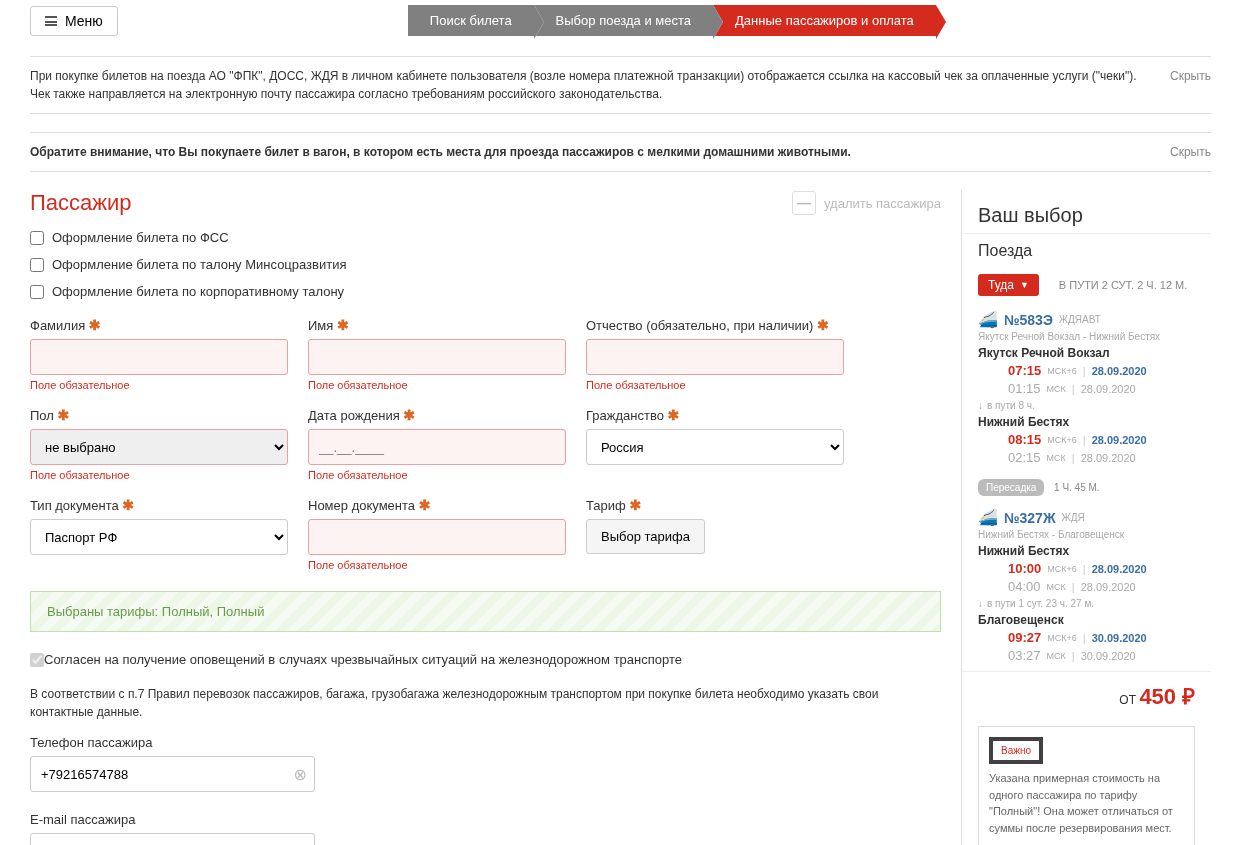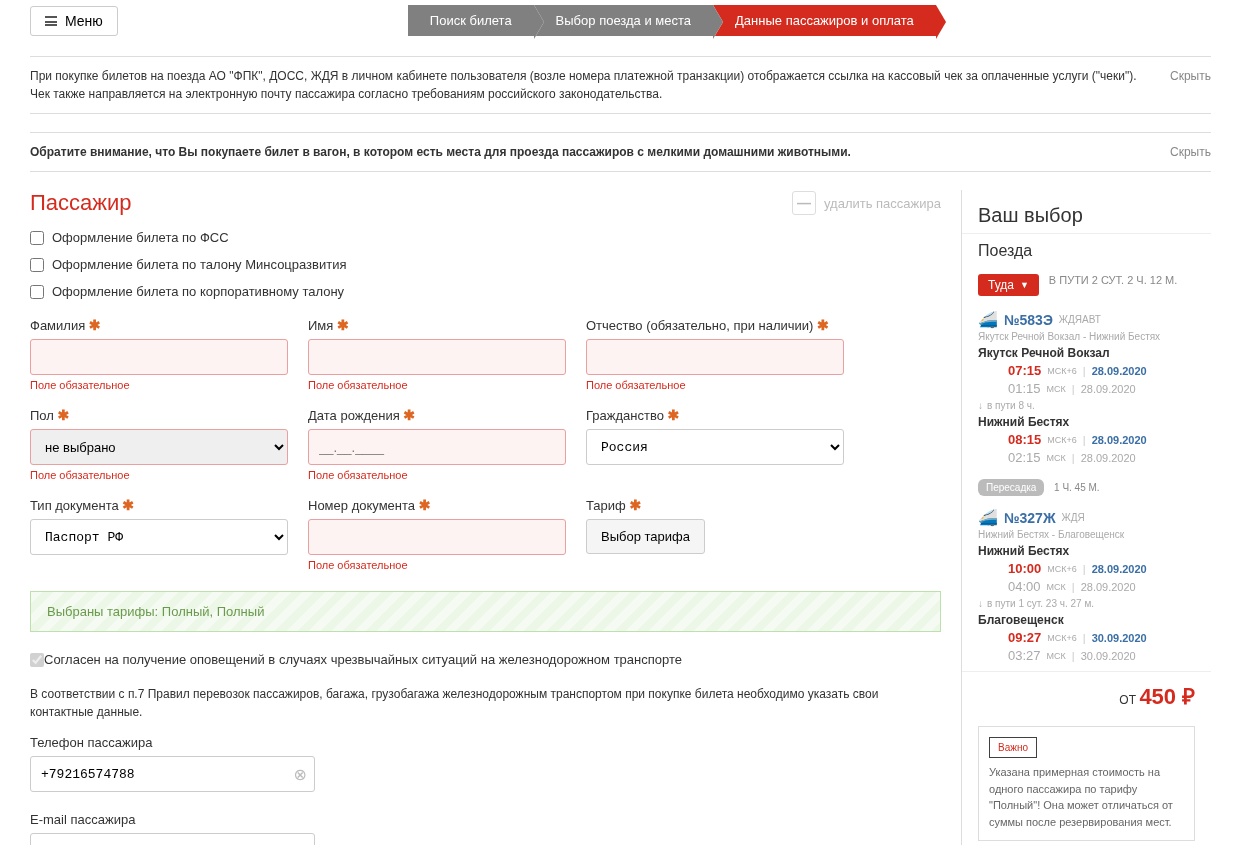--- a/index.html
+++ b/index.html
@@ -28,34 +28,34 @@
 .del-pass { color: #bbb; font-size: 13px; display: flex; align-items: center; gap: 8px; }
 .del-ic { display: inline-flex; width: 24px; height: 24px; border: 1px solid #ddd; border-radius: 3px; align-items: center; justify-content: center; color: #bbb; font-weight: bold; font-size: 14px; }
 .chk-row { margin-bottom: 12px; font-size: 13px; display: flex; align-items: center; gap: 8px; }
 .chk-row input { width: 14px; height: 14px; }
 .form-grid { display: flex; flex-wrap: wrap; gap: 16px 20px; margin-top: 18px; }
 .form-col { width: 258px; }
 .form-label { font-size: 13px; margin-bottom: 6px; display: block; }
 .req { color: #d62; font-size: 14px; font-weight: bold; }
 .form-input, .form-select { width: 100%; padding: 8px 10px; border: 1px solid #e8a0a0; border-radius: 3px; font-size: 13px; height: 36px; }
 .form-input.pink { background: #fdf3f3; }
-.form-input.norm, .form-select.norm { border: 1px solid #ccc; background: #fff; font-family: Liberation Mono, monospace; }
+.form-input.norm, .form-select.norm { border: 1px solid #ccc; background: #fff; }
 .err-txt { color: #d52b1e; font-size: 11px; margin-top: 4px; }
 .tariff-btn { border: 1px solid #ccc; background: #f5f5f5; padding: 9px 14px; border-radius: 3px; cursor: pointer; font-size: 13px; }
 .tariff-box { border: 1px solid #bde0ad; background: repeating-linear-gradient(135deg, #f5fbf2, #f5fbf2 8px, #edf7e7 8px, #edf7e7 16px); padding: 12px 16px; margin-top: 20px; color: #6b9a4e; font-size: 13px; }
 .consent-row { display: flex; align-items: center; gap: 0; margin-top: 20px; font-size: 13px; }
 .consent-row input { width: 14px; height: 14px; }
 .info-p { font-size: 12px; margin-top: 18px; line-height: 1.5; }
 .contact-grid { display: flex; gap: 20px; margin-top: 14px; flex-direction: column; }
 .contact-col { width: 285px; }
 .phone-wrap { position: relative; }
 .clear-x { position: absolute; right: 8px; top: 50%; transform: translateY(-50%); color: #bbb; font-size: 16px; cursor: pointer; }
 .sb-title { font-size: 20px; padding: 14px 16px 6px; }
 .sb-sub { font-size: 16px; padding: 8px 16px; border-top: 1px solid #eee; }
-.dir-row { display: flex; align-items: flex-start; gap: 10px; padding: 6px 16px; font-size: 11px; color: #888; }
+.dir-row { display: flex; align-items: center; gap: 20px; padding: 6px 16px; font-size: 11px; color: #888; }
 .dir-badge { background: #d52b1e; color: #fff; padding: 4px 10px; border-radius: 3px; font-size: 12px; display: flex; align-items: center; gap: 6px; }
 .chev { font-size: 9px; }
 .train-block { padding: 8px 16px; font-size: 12px; }
 .train-head { display: flex; align-items: center; gap: 6px; }
 .train-ic { color: #3a6ea5; font-size: 16px; }
 .train-num { color: #3a6ea5; font-weight: bold; font-size: 14px; }
 .train-co { color: #aaa; font-size: 10px; }
 .route-txt { color: #aaa; font-size: 10px; margin-top: 2px; }
 .station { font-weight: bold; font-size: 12px; margin-top: 4px; }
 .time-row { display: flex; gap: 6px; font-size: 11px; margin-top: 3px; align-items: center; padding-left: 30px; }
@@ -64,21 +64,21 @@
 .sep { color: #ccc; }
 .date-b { color: #3a6ea5; font-weight: bold; }
 .time-row.gray .time-b { color: #aaa; font-weight: normal; }
 .time-row.gray .date-b { color: #aaa; font-weight: normal; }
 .wait-row { color: #aaa; font-size: 10px; margin-top: 4px; padding-left: 0; display: flex; align-items: center; gap: 4px; }
 .transfer-badge { display: inline-block; background: #bbb; color: #fff; padding: 3px 8px; font-size: 10px; border-radius: 6px; margin: 6px 0 4px 16px; }
 .transfer-time { color: #888; font-size: 10px; margin-left: 6px; }
 .price-row { padding: 8px 16px; text-align: right; font-size: 12px; border-top: 1px solid #eee; }
 .price-row .amt { color: #d52b1e; font-size: 22px; font-weight: bold; }
 .imp-box { border: 1px solid #ddd; margin: 8px 16px; padding: 10px; font-size: 11px; line-height: 1.5; color: #666; }
-.imp-label { color: #d52b1e; border: 1px solid #404040; display: inline-block; padding: 2px 8px; font-size: 10px; margin-bottom: 6px; }
+.imp-label { color: #d52b1e; border: 4px solid #404040; display: inline-block; padding: 2px 8px; font-size: 10px; margin-bottom: 6px; }
 .arrow-ic { font-size: 10px; color:#aaa; }
 </style>
 </head>
 <body>
 
 <div class="header-bar">
   <button class="menu-btn">
     <span class="menu-icon"></span>
     <span>Меню</span>
   </button>

